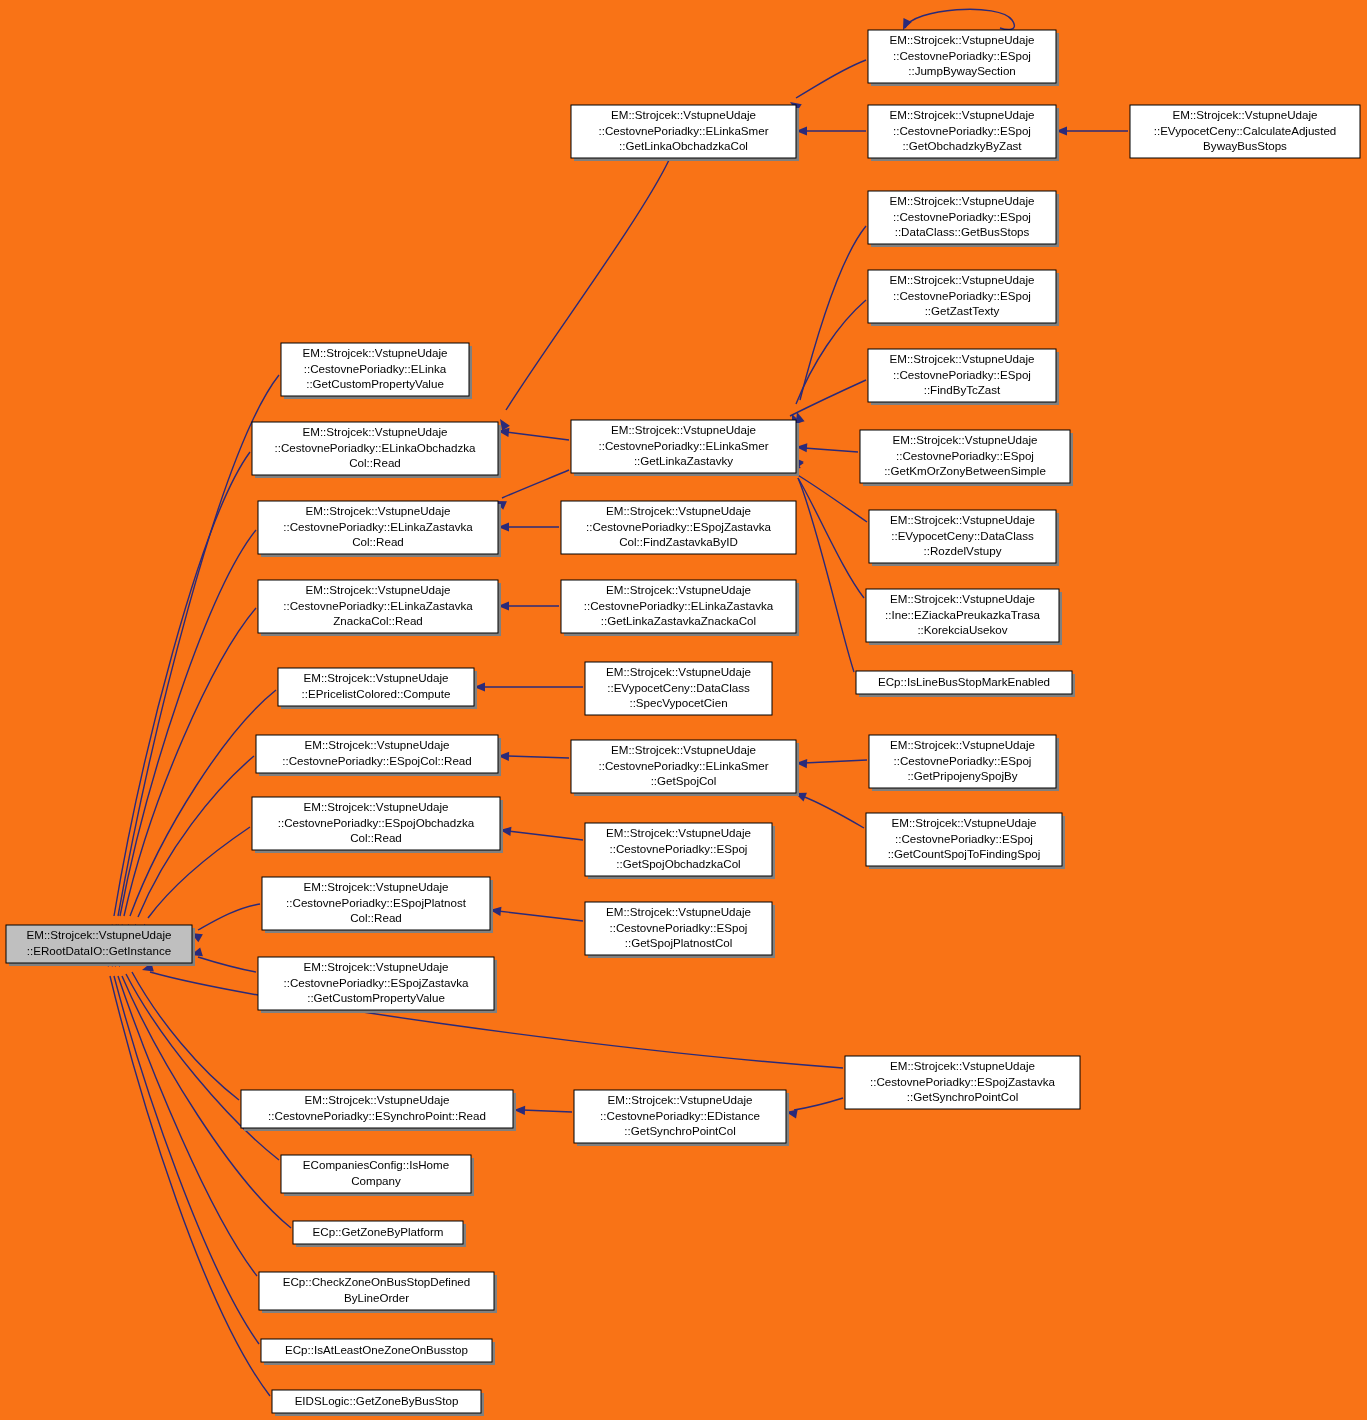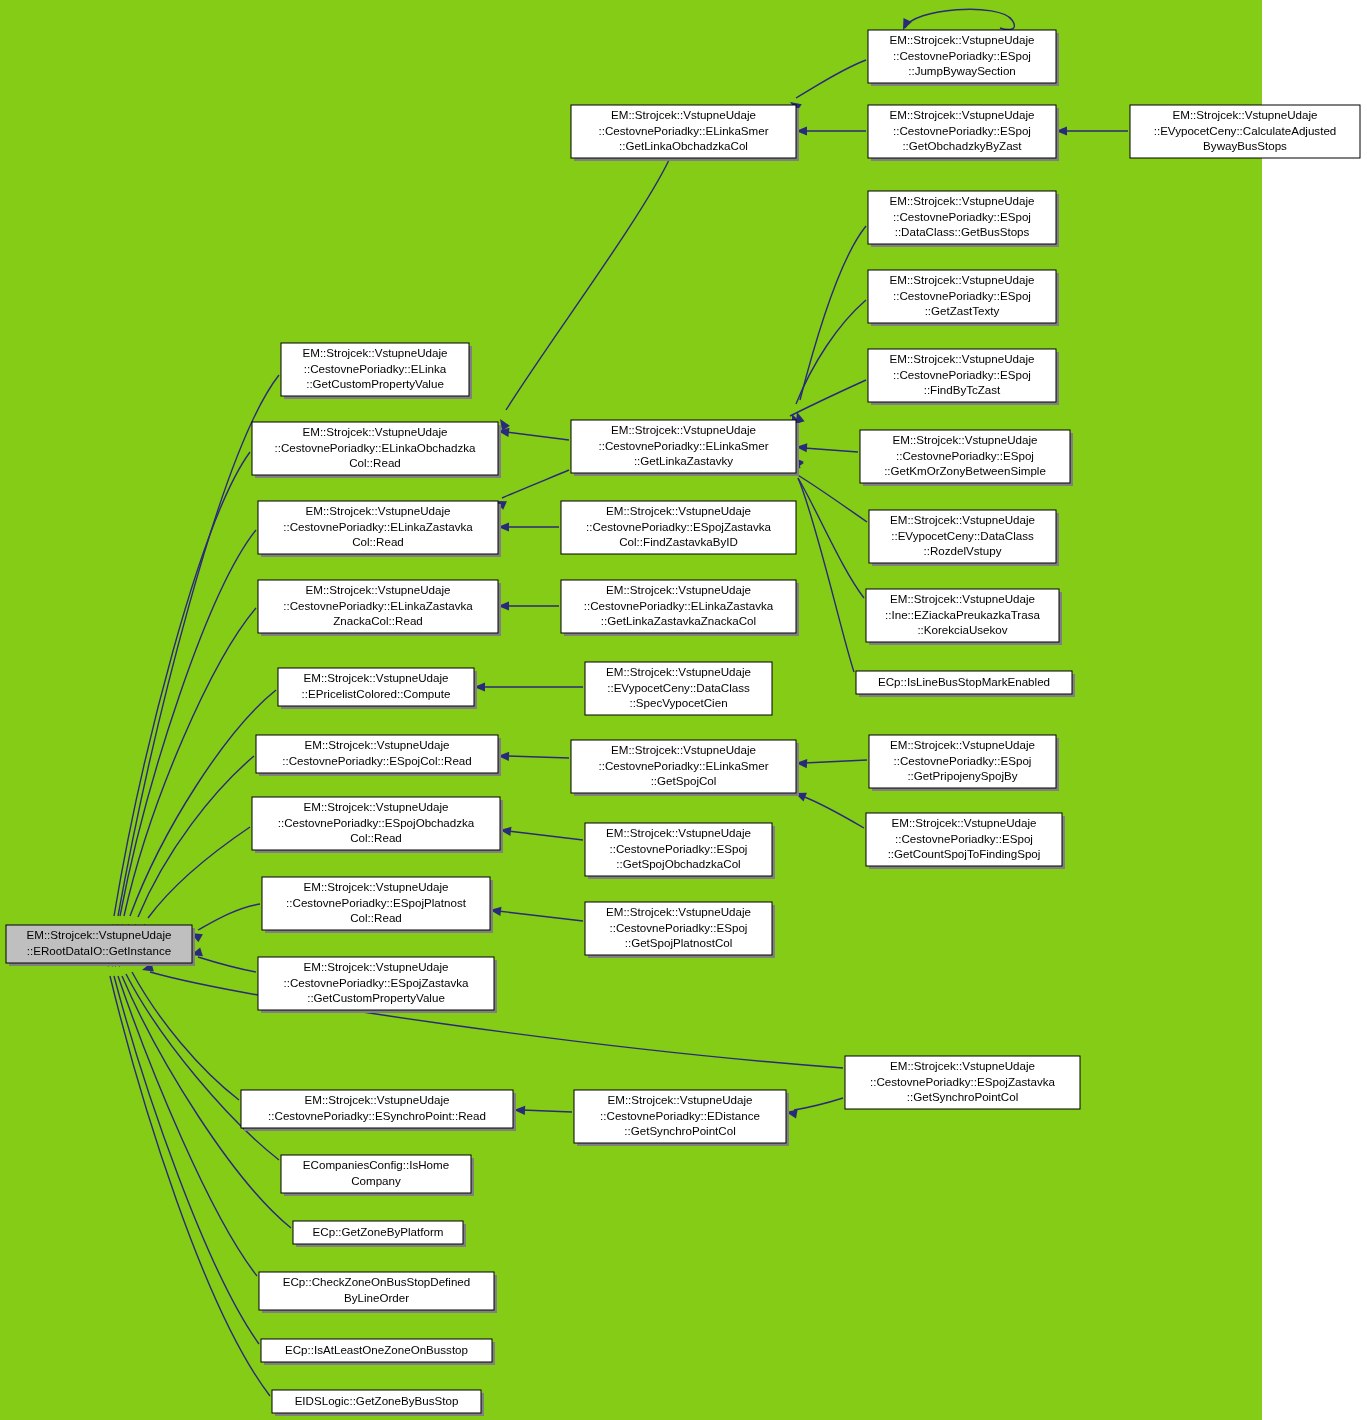--- a/index.html
+++ b/index.html
@@ -2,23 +2,23 @@
 <html><head>
 <meta charset="utf-8">
 <style>
   html, body {
     margin: 0;
     padding: 0;
     background: #ffffff;
   }
   #graph-root {
     position: relative;
-    width: 1262px;
+    width: 1367px;
     height: 1420px;
-    background: #84cc16;
+    background: #f97316;
     font-family: "Liberation Sans", sans-serif;
     text-align: right;
   }
   svg#graph-canvas {
     position: absolute;
     top: 0; left: 0;
     width: 1367px;
     height: 1420px;
     overflow: visible;
   }

